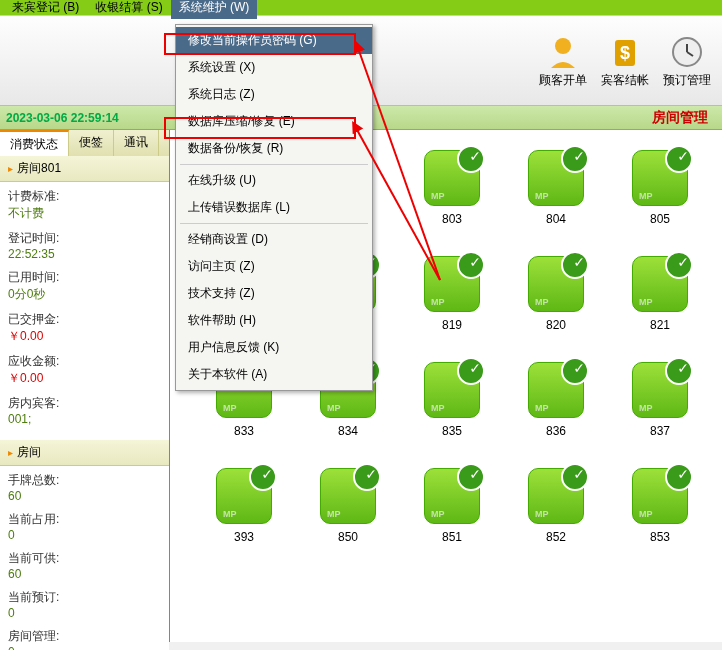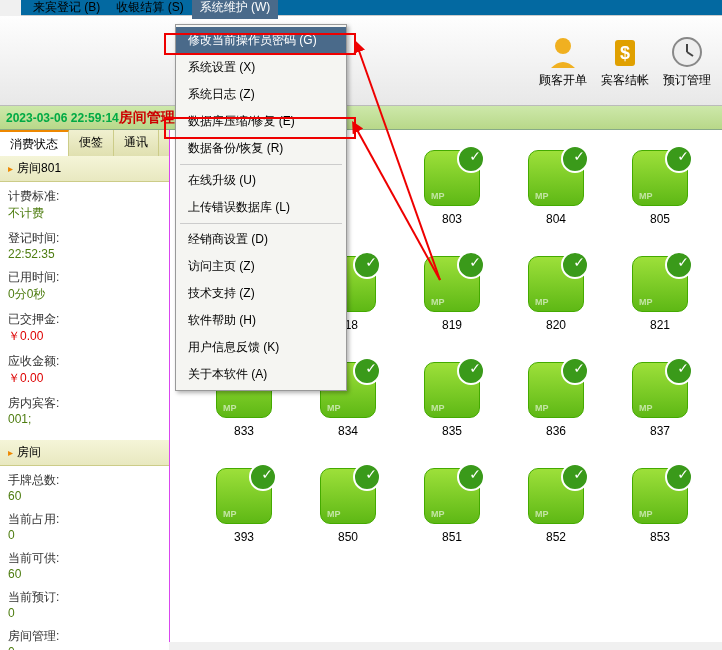--- a/index.html
+++ b/index.html
@@ -1,36 +1,36 @@
 <!DOCTYPE html>
 <html><head>
 <meta charset="utf-8">
 <style>
 * { box-sizing: border-box; margin: 0; padding: 0; font-family: "Microsoft YaHei", SimSun, sans-serif; }
 body { width: 722px; height: 650px; background: #f0f0f0; overflow: hidden; position: relative; }
 
-.menubar { height: 16px; background: #0369a1; border-bottom: 1px solid #ccc; display: flex; align-items: center; padding-left: 4px; font-size: 12px; margin-left: 21px; }
+.menubar { height: 16px; background: #84cc16; border-bottom: 1px solid #ccc; display: flex; align-items: center; padding-left: 4px; font-size: 12px; }
 .menubar-item { padding: 3px 8px; cursor: pointer; }
 .menubar-item.active { background: #4a6a8a; color: #fff; }
 
-.dropdown { position: absolute; left: 175px; top: 24px; width: 172px; background: #f5f5f2; border: 1px solid #999; box-shadow: 2px 2px 4px rgba(0,0,0,0.3); z-index: 100; font-size: 12px; padding: 2px 0; }
+.dropdown { position: absolute; left: 175px; top: 24px; width: 198px; background: #f5f5f2; border: 1px solid #999; box-shadow: 2px 2px 4px rgba(0,0,0,0.3); z-index: 100; font-size: 12px; padding: 2px 0; }
 .dropdown-item { padding: 5px 12px; cursor: pointer; white-space: nowrap; }
 .dropdown-item.hover { background: #4a6a8a; color: #fff; }
 .dropdown-sep { height: 1px; background: #ccc; margin: 2px 4px; }
 
 .red-box { position: absolute; border: 2px solid #e00; z-index: 200; pointer-events: none; }
 .red-box1 { left: 164px; top: 33px; width: 192px; height: 22px; }
 .red-box2 { left: 164px; top: 117px; width: 192px; height: 22px; }
 .arrow-svg { position: absolute; left: 0; top: 0; z-index: 150; pointer-events: none; }
 
 .toolbar { height: 90px; background: linear-gradient(#fefefe,#e8e8e8); border-bottom: 1px solid #bbb; display: flex; justify-content: flex-end; padding-right: 4px; }
 .tool-btn { width: 62px; display: flex; flex-direction: column; align-items: center; justify-content: center; font-size: 12px; cursor: pointer; }
 .tool-icon { width: 40px; height: 40px; display: flex; align-items: center; justify-content: center; }
 
-.timebar { height: 24px; background: linear-gradient(#cde8aa,#b8d889); border-bottom: 1px solid #8a8; display: flex; align-items: center; font-size: 12px; font-weight: bold; color: #0a4; padding-left: 6px; }
+.timebar { height: 24px; background: linear-gradient(#cde8aa,#b8d889); border-bottom: 1px solid #8a8; display: flex; align-items: center; font-size: 12px; font-weight: bold; color: #0a4; padding-left: 6px; justify-content: space-between; }
 .timebar .right { color: #c00; font-size: 14px; padding-right: 14px; }
 
 .main { display: flex; height: calc(100% - 138px); }
 .side { width: 170px; background: #fff; border-right: 1px solid #d946ef; }
 .tabs { height: 26px; display: flex; background: linear-gradient(#f0f0d0,#e0e0b0); font-size: 12px; }
 .tab { padding: 4px 10px; border-right: 1px solid #cc8; cursor: pointer; }
 .tab.active { background: #fff; border-top: 2px solid #e80; }
 .panel-h { background: linear-gradient(#f5f5d8,#e8e8c0); padding: 4px 8px; font-size: 12px; border-bottom: 1px solid #cc8; }
 .panel-h::before { content: "▸"; color: #e80; margin-right: 4px; font-size: 10px; }
 .panel-b { padding: 6px 8px; font-size: 12px; background: #fff; }

